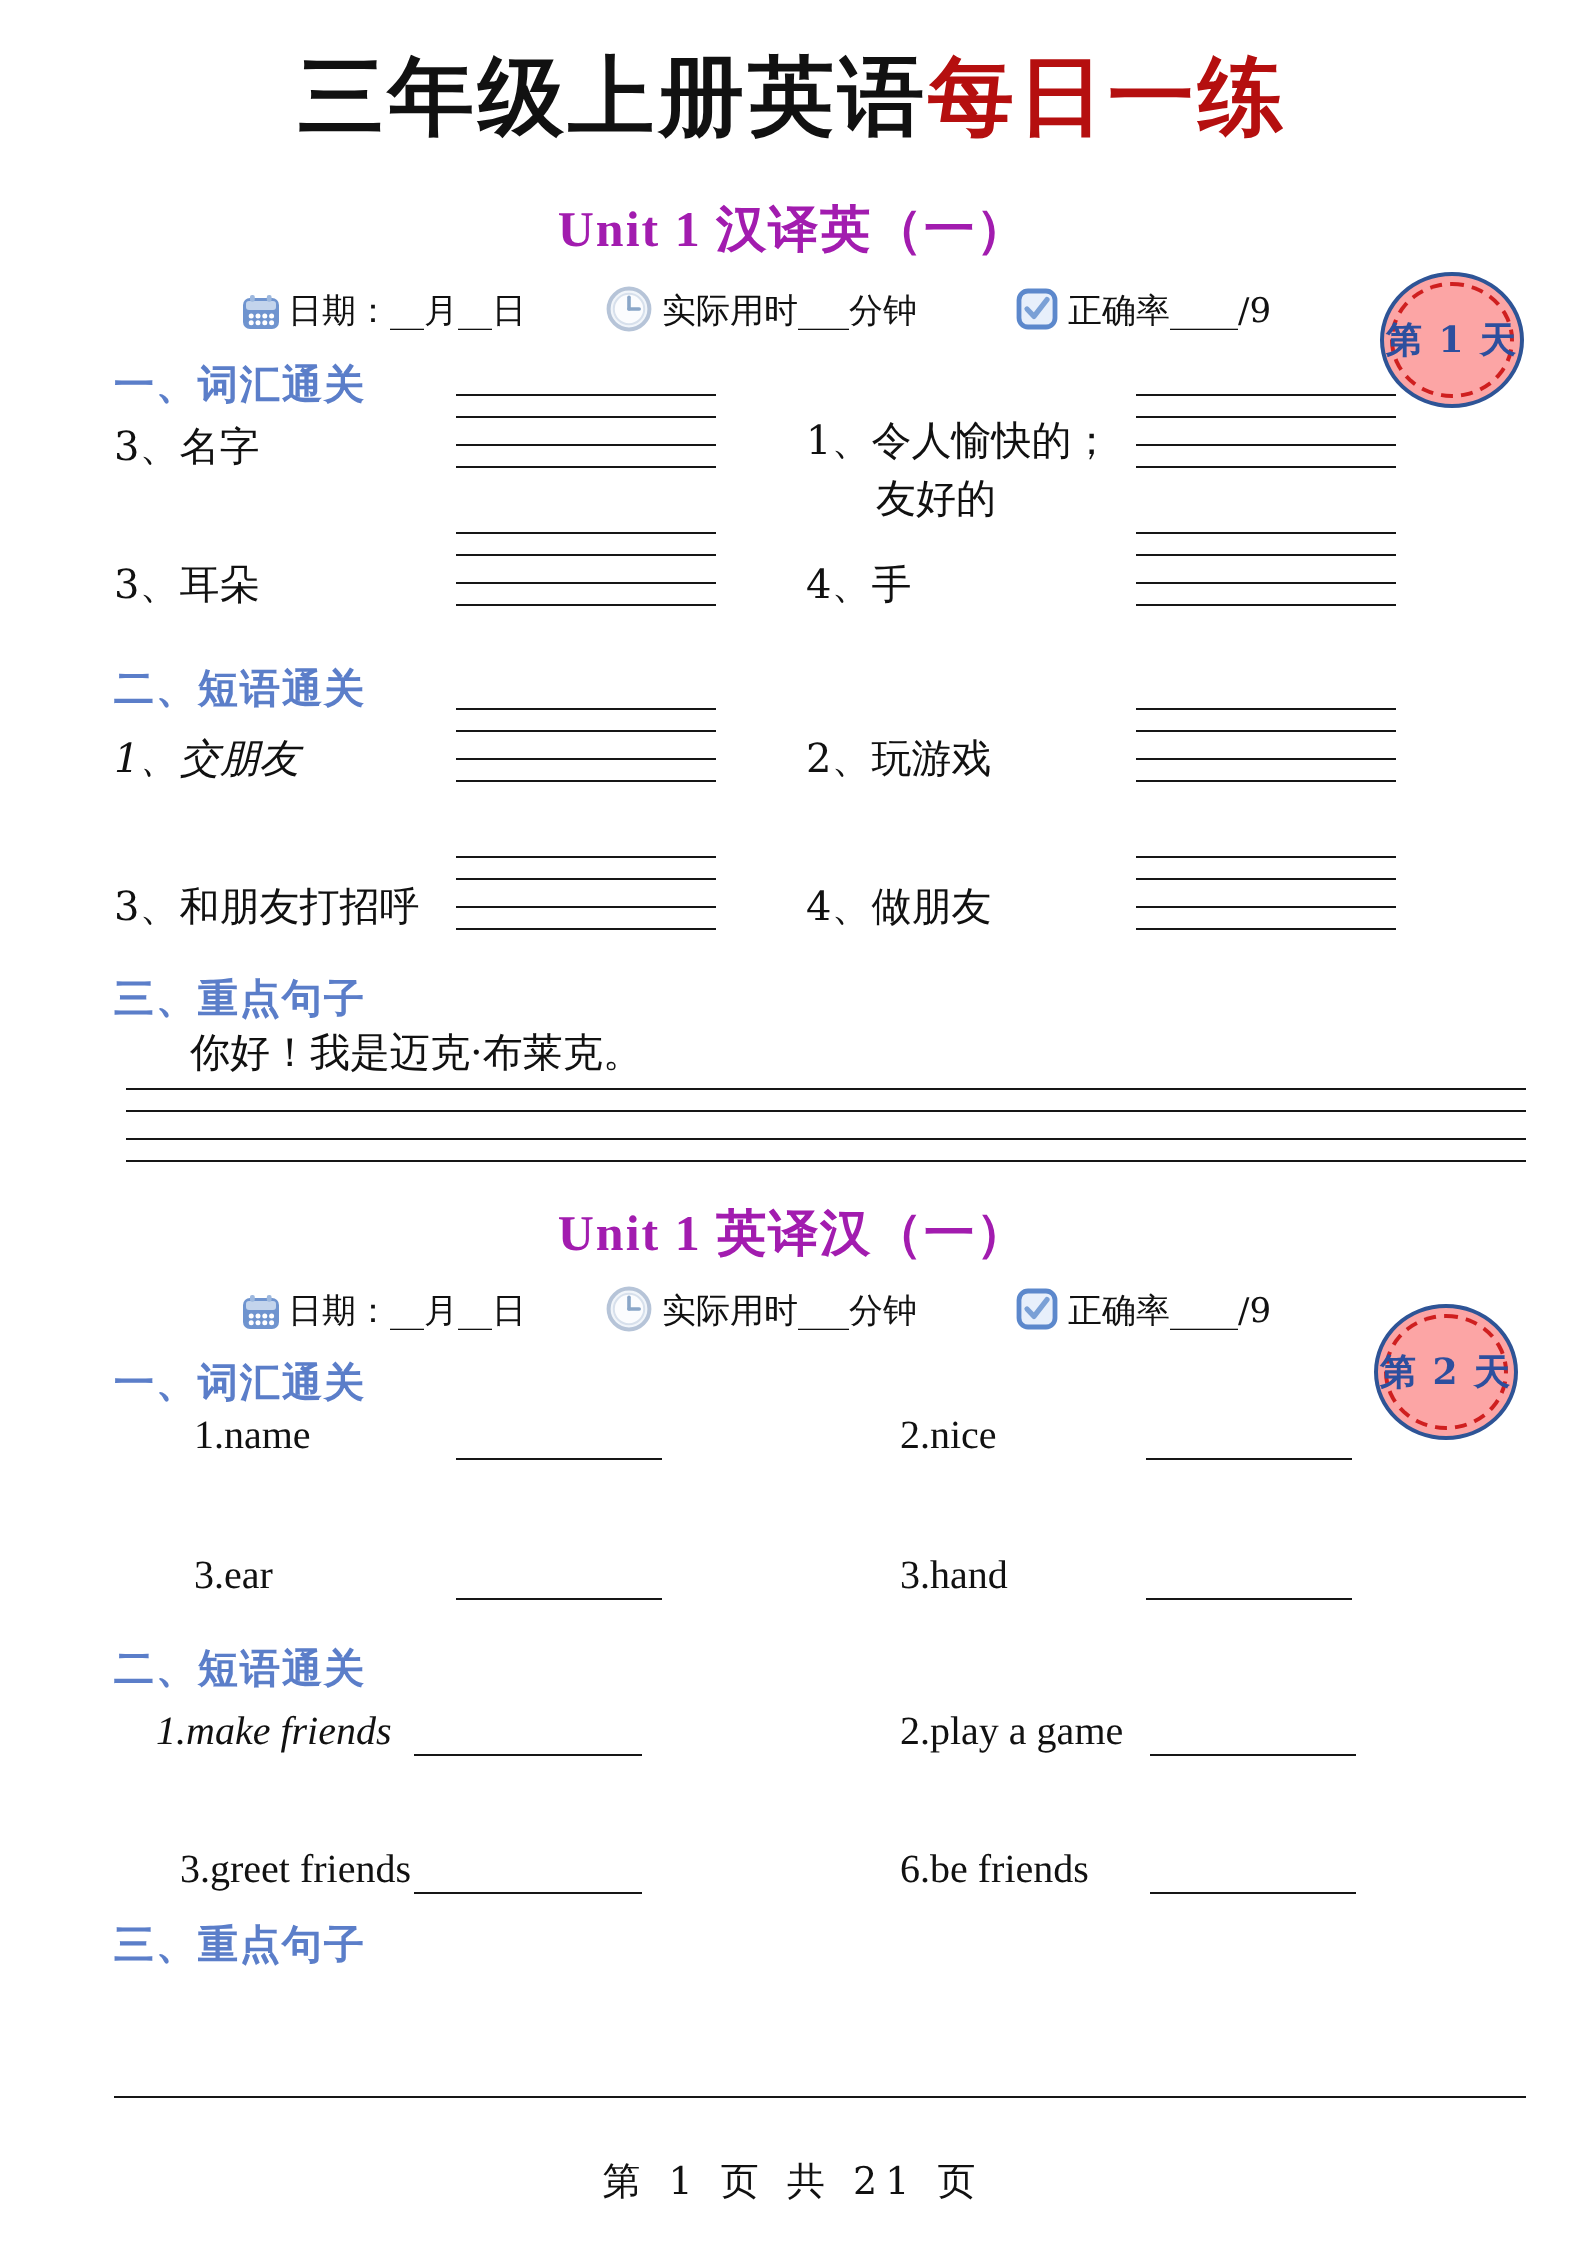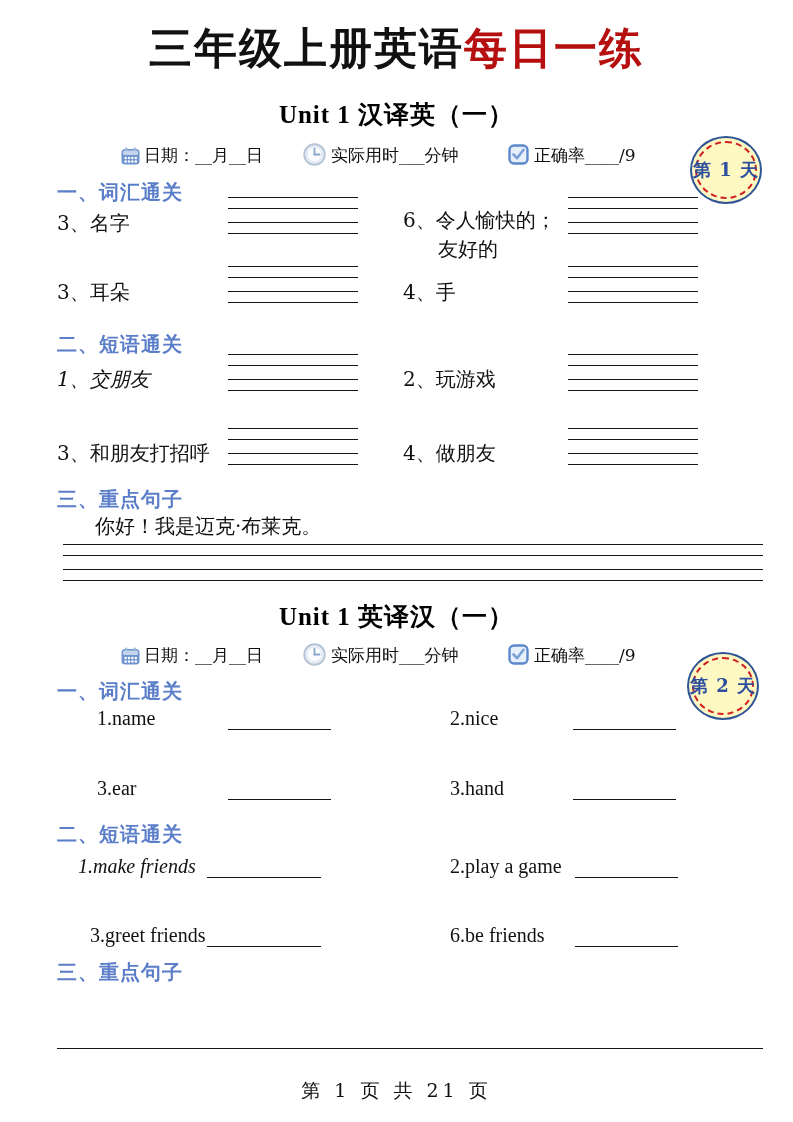--- a/index.html
+++ b/index.html
@@ -19,21 +19,21 @@
     text-align:center;
     font-size:43px;font-weight:900;
     letter-spacing:2px;
     font-family:"DejaVu Serif","Liberation Serif",serif;
     white-space:nowrap;
   }
   .title .red{color:#b50f0f;}
   .unit-title{
     left:0;width:100%;text-align:center;
     font-size:25px;font-weight:bold;
-    color:#000000;
+    color:#a21caf;
     font-family:"Liberation Serif",serif;
     letter-spacing:1px;
   }
   .sec-head{
     font-size:20px;font-weight:bold;
     color:#5b7ec9;
     font-family:"Liberation Sans",sans-serif;
     letter-spacing:1px;
     white-space:nowrap;
   }
@@ -41,21 +41,21 @@
   .meta-text{
     font-size:17px;
     font-family:"DejaVu Serif","Liberation Serif",serif;
     white-space:nowrap;
   }
   
   .badge{
     width:72px;height:68px;
     border:2.5px solid #2e5496;
     border-radius:50%;
-    background:#fef9c3;
+    background:#fca5a5;
     box-sizing:border-box;
     padding:3px;
     z-index:5;
   }
   .badge-inner{
     width:100%;height:100%;
     border:2px dashed #cf1f1f;
     border-radius:50%;
     box-sizing:border-box;
     display:flex;align-items:center;justify-content:center;
@@ -150,21 +150,21 @@
   <div class="abs sec-head" style="left:57px;top:179px;">一、词汇通关</div>
 
   <div class="abs cn-item" style="left:57px;top:210px;">3、名字</div>
   <div class="abs lines4" style="left:228px;top:197px;width:130px;">
       <i></i>
       <i></i>
       <i></i>
       <i></i>
     </div>
 
-  <div class="abs cn-item" style="left:403px;top:207px;">6、令人愉快的；</div>
+  <div class="abs cn-item" style="left:403px;top:207px;">1、令人愉快的；</div>
   <div class="abs cn-item" style="left:438px;top:236px;">友好的</div>
   <div class="abs lines4" style="left:568px;top:197px;width:130px;">
       <i></i>
       <i></i>
       <i></i>
       <i></i>
     </div>
 
   <div class="abs cn-item" style="left:57px;top:279px;">3、耳朵</div>
   <div class="abs lines4" style="left:228px;top:266px;width:130px;">

